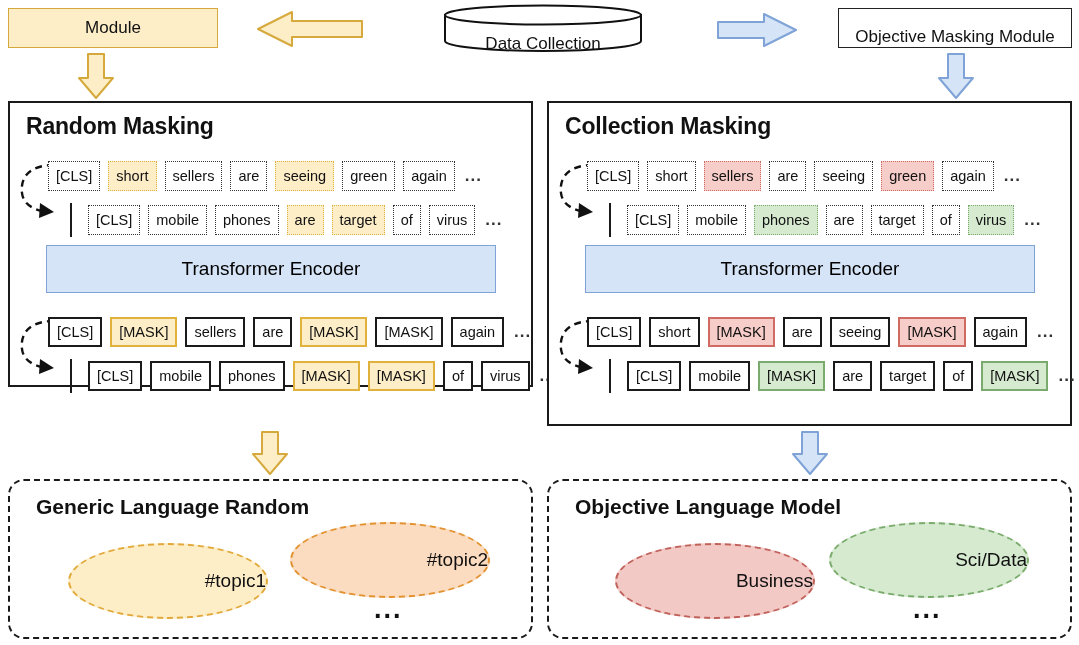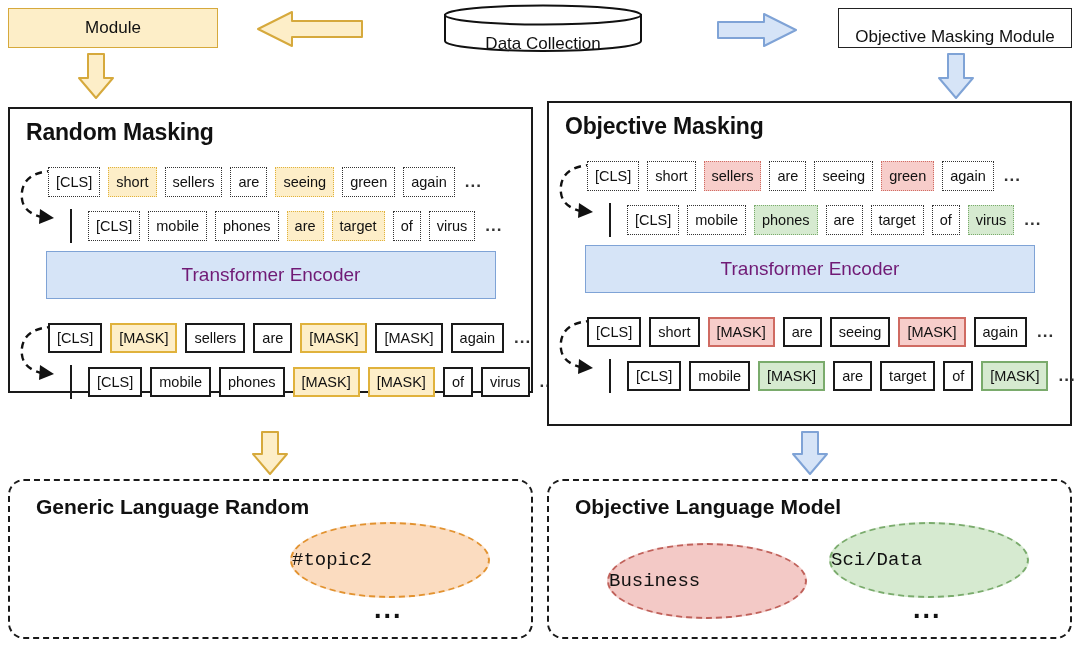--- a/index.html
+++ b/index.html
@@ -19,21 +19,21 @@
   .cyl{left:443px;top:4px;width:200px;height:48px;}
   .cyl svg{display:block;}
   .cyl .cyl-label{position:absolute;left:0;top:16px;width:200px;height:48px;
     display:flex;align-items:center;justify-content:center;font-size:17px;}
 
   
   .arrow svg{display:block;}
 
   
   .panel{border:2px solid #1a1a1a;background:#fff;box-sizing:border-box;}
-  .panel-left{left:8px;top:101px;width:525px;height:286px;margin-top:6px;}
+  .panel-left{left:8px;top:101px;width:525px;height:286px;}
   .panel-right{left:547px;top:101px;width:525px;height:325px;}
   .panel-title{position:absolute;left:16px;top:10px;font-size:23px;font-weight:bold;
     letter-spacing:-0.2px;}
 
   
   .tokrow{position:absolute;display:flex;align-items:center;}
   .tok{box-sizing:border-box;height:30px;display:flex;align-items:center;
     justify-content:center;font-size:14.5px;padding:0 7px;background:#fff;
     white-space:nowrap;}
   .tok.dotted{border:1.7px dotted #333;}
@@ -41,33 +41,33 @@
   .tok.hl-y{background:#fdeec8;border-color:#e0b23c;}
   .tok.hl-r{background:#f7cdca;border-color:#cf6b62;}
   .tok.hl-g{background:#d6ead0;border-color:#7aab6c;}
   .tok.sep{border:none;background:transparent;font-size:17px;font-weight:bold;
     letter-spacing:1px;color:#333;padding:0 2px;}
   .vbar{width:2px;height:34px;background:#1a1a1a;margin-right:8px;}
 
   
   .encoder{position:absolute;background:#d6e4f7;border:1.4px solid #7fa3d6;
     box-sizing:border-box;display:flex;align-items:center;justify-content:center;
-    font-size:19px;color:#701a75;}
+    font-size:19px;color:#000000;}
 
   
   .curvearrow{position:absolute;}
 
   
   .dbox{border:2.2px dashed #1a1a1a;border-radius:16px;background:#fff;box-sizing:border-box;}
   .dbox-left{left:8px;top:479px;width:525px;height:160px;}
   .dbox-right{left:547px;top:479px;width:525px;height:160px;}
   .dbox-title{position:absolute;left:26px;top:14px;font-size:21px;font-weight:bold;}
 
   .ell{position:absolute;border-radius:50%;display:flex;align-items:center;
-    justify-content:flex-start;font-size:19px;box-sizing:border-box;font-family:Liberation Mono, monospace;}
+    justify-content:flex-end;font-size:19px;box-sizing:border-box;}
   .ell-y{background:#fdeec8;border:2px dashed #e2a93a;}
   .ell-o{background:#fbdcc0;border:2px dashed #e2922f;}
   .ell-r{background:#f3c9c6;border:2px dashed #c0615a;}
   .ell-g{background:#d6ead0;border:2px dashed #7aab6c;}
   .dots3{position:absolute;font-size:27px;font-weight:bold;letter-spacing:2px;color:#111;}
 </style>
 </head>
 <body>
 
 <div class="abs random-box">
@@ -168,21 +168,21 @@
       <div class="tok solid">phones</div>
       <div class="tok solid hl-y">[MASK]</div>
       <div class="tok solid hl-y">[MASK]</div>
       <div class="tok solid">of</div>
       <div class="tok solid">virus</div>
       <div class="tok sep">...</div>
     </div>
 </div>
 
 <div class="abs panel panel-right">
-  <div class="panel-title">Objective Masking</div>
+  <div class="panel-title">Collection Masking</div>
 
   <svg class="curvearrow" style="left:4px;top:56px;" width="44" height="64" viewBox="0 0 44 64">
     <path d="M40 6 C16 6 6 18 8 34 C9 44 18 50 28 52" fill="none" stroke="#111" stroke-width="2.4" stroke-dasharray="7,5"></path>
     <path d="M26 44 L40 53 L25 59 Z" fill="#111"></path>
   </svg>
 
   <div class="tokrow" id="R-in1" style="left:38px;top:58px;gap:8px;">
       <div class="tok dotted">[CLS]</div>
       <div class="tok dotted">short</div>
       <div class="tok dotted hl-r">sellers</div>
@@ -242,28 +242,31 @@
   </svg>
 </div>
 <div class="abs arrow" style="left:790px;top:430px;">
   <svg width="40" height="46" viewBox="0 0 40 46">
     <path d="M12 2 L28 2 L28 24 L37 24 L20 44 L3 24 L12 24 Z" fill="#d6e4f7" stroke="#7fa3d6" stroke-width="2" stroke-linejoin="round"></path>
   </svg>
 </div>
 
 <div class="abs dbox dbox-left">
   <div class="dbox-title">Generic Language Random</div>
+  <div class="ell ell-y" style="left:58px;top:62px;width:200px;height:76px;">
+    <span>#topic1</span>
+  </div>
   <div class="ell ell-o" style="left:280px;top:41px;width:200px;height:76px;">
     <span>#topic2</span>
   </div>
   <div class="dots3" style="left:364px;top:113px;">...</div>
 </div>
 
 <div class="abs dbox dbox-right">
   <div class="dbox-title">Objective Language Model</div>
-  <div class="ell ell-r" style="left:58px;top:62px;width:200px;height:76px;">
+  <div class="ell ell-r" style="left:66px;top:62px;width:200px;height:76px;">
     <span>Business</span>
   </div>
   <div class="ell ell-g" style="left:280px;top:41px;width:200px;height:76px;">
     <span>Sci/Data</span>
   </div>
   <div class="dots3" style="left:364px;top:113px;">...</div>
 </div>
 
 </body></html>

